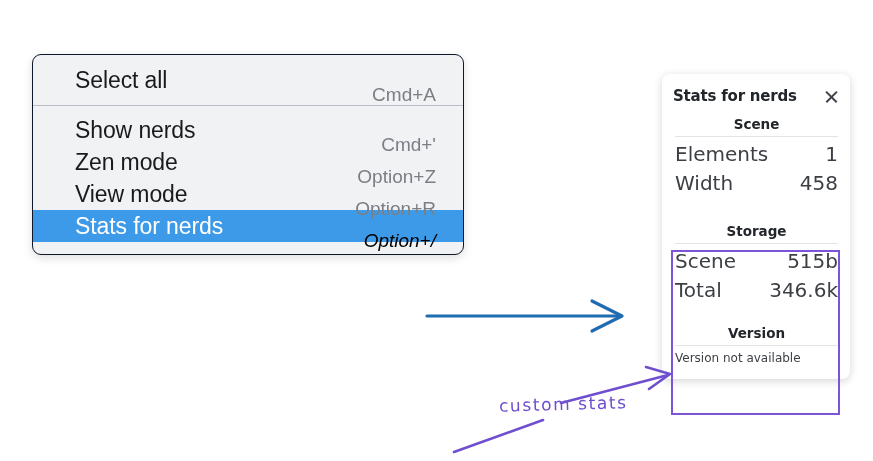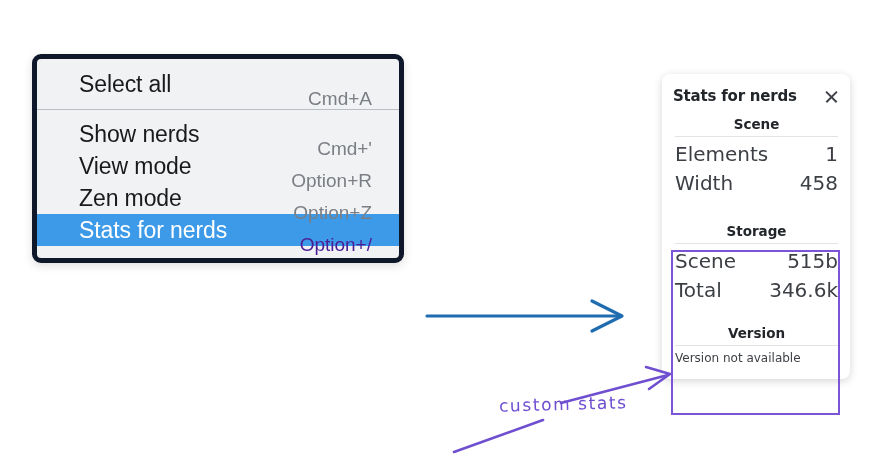--- a/index.html
+++ b/index.html
@@ -13,23 +13,23 @@
     font-family: "Liberation Sans", sans-serif;
     overflow: hidden;
     position: relative;
   }
 
   
   #context-menu {
     position: absolute;
     left: 32px;
     top: 54px;
-    width: 372px;
+    width: 432px;
     background: #f1f2f4;
-    border: 5px solid #0f172a;
+    border: 1px solid #0f172a;
     border-radius: 9px;
     box-shadow: 0 3px 10px rgba(0,0,0,0.13);
     overflow: hidden;
     box-sizing: border-box;
   }
   .menu-group { padding: 8px 0; }
   .menu-group.group-top { padding: 9px 0 9px; }
   .menu-group.group-bottom { padding: 8px 0 12px; }
   .menu-sep {
     height: 1px;
@@ -54,21 +54,21 @@
   .menu-item .mi-shortcut {
     font-size: 19px;
     color: #7b7f85;
     white-space: nowrap;
     margin-top: 29px;
   }
   .menu-item.selected {
     background: #3d9ae8;
   }
   .menu-item.selected .mi-label { color: #ffffff; }
-  .menu-item.selected .mi-shortcut { color: #4c1d95; }
+  .menu-item.selected .mi-shortcut { color: #000000; font-style: italic; }
 
   
   #stats-panel {
     position: absolute;
     left: 662px;
     top: 74px;
     width: 188px;
     background: #ffffff;
     border-radius: 8px;
     box-shadow: 0 2px 9px rgba(0,0,0,0.17);
@@ -176,26 +176,26 @@
   </div>
 
   <div class="menu-sep"></div>
 
   <div class="menu-group group-bottom">
     <div class="menu-item">
       <span class="mi-label">Show nerds</span>
       <span class="mi-shortcut">Cmd+'</span>
     </div>
     <div class="menu-item">
+      <span class="mi-label">Zen mode</span>
+      <span class="mi-shortcut">Option+Z</span>
+    </div>
+    <div class="menu-item">
       <span class="mi-label">View mode</span>
       <span class="mi-shortcut">Option+R</span>
-    </div>
-    <div class="menu-item">
-      <span class="mi-label">Zen mode</span>
-      <span class="mi-shortcut">Option+Z</span>
     </div>
     <div class="menu-item selected">
       <span class="mi-label">Stats for nerds</span>
       <span class="mi-shortcut">Option+/</span>
     </div>
   </div>
 </div>
 
 <div id="stats-panel">
 

